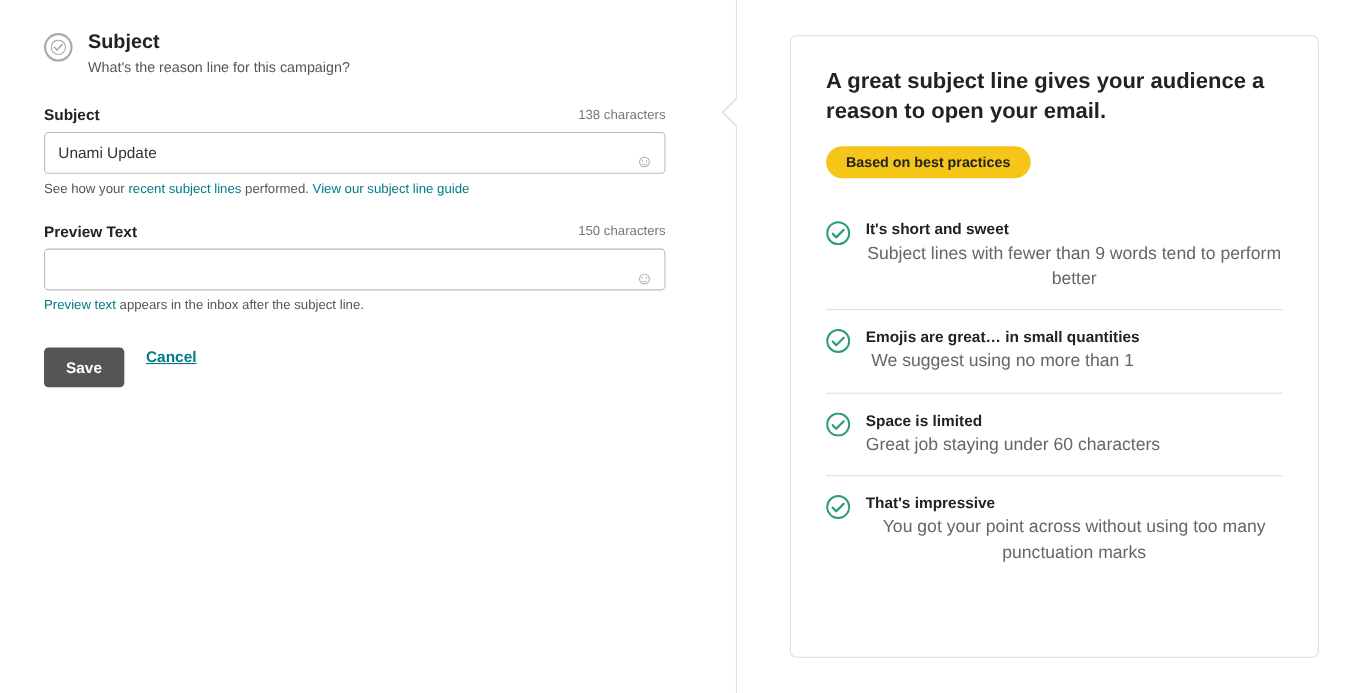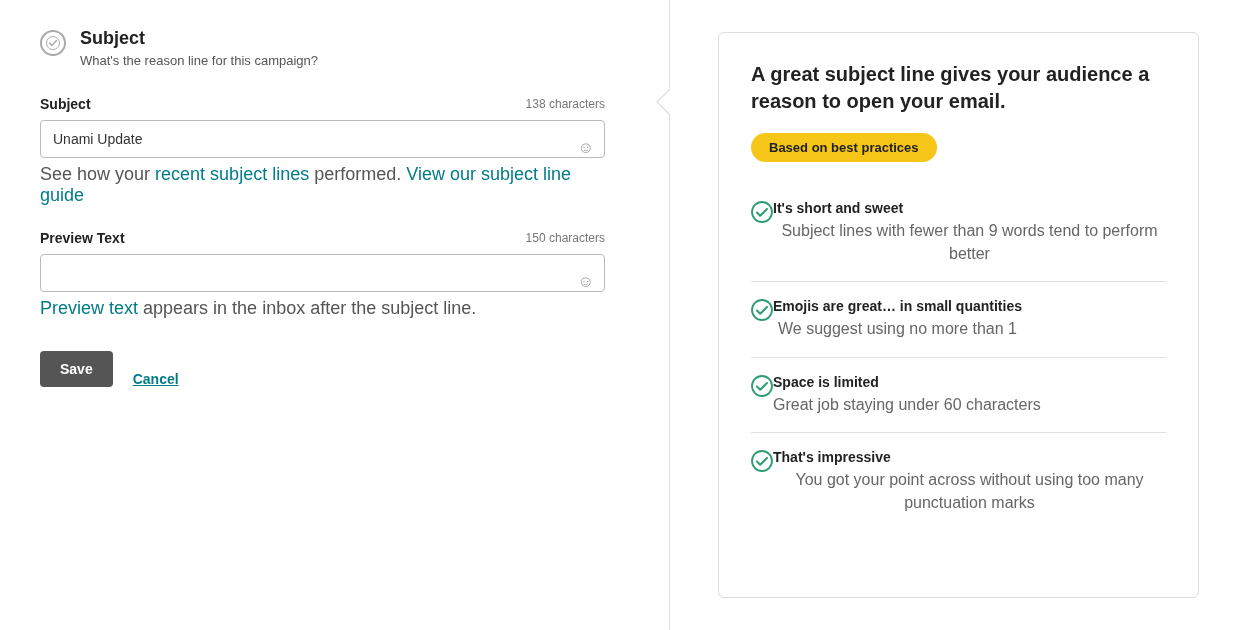--- a/index.html
+++ b/index.html
@@ -94,32 +94,32 @@
     }
     .emoji-icon {
       padding: 0 10px;
       color: #999;
       cursor: pointer;
       font-size: 16px;
       flex-shrink: 0;
     }
     .field-helper {
       margin-top: 6px;
-      font-size: 18px;
+      font-size: 12px;
       color: #555;
     }
     .field-helper a, .link {
       color: #007c89;
       text-decoration: none;
       cursor: pointer;
     }
     
     .actions {
       display: flex;
-      align-items: flex-end;
+      align-items: flex-start;
       gap: 20px;
       margin-top: 32px;
     }
     .btn-save {
       background: #555;
       color: #fff;
       border: none;
       padding: 10px 20px;
       border-radius: 4px;
       font-size: 14px;
@@ -190,20 +190,21 @@
     }
     
     .practice-list {
       list-style: none;
     }
     .practice-item {
       padding: 16px 0;
       border-bottom: 1px solid #e0e0e0;
       display: flex;
       align-items: flex-start;
+      gap: 14px;
     }
     .practice-item:last-child {
       border-bottom: none;
     }
     .practice-icon {
       flex-shrink: 0;
       margin-top: 1px;
     }
     .practice-icon svg {
       width: 22px;

